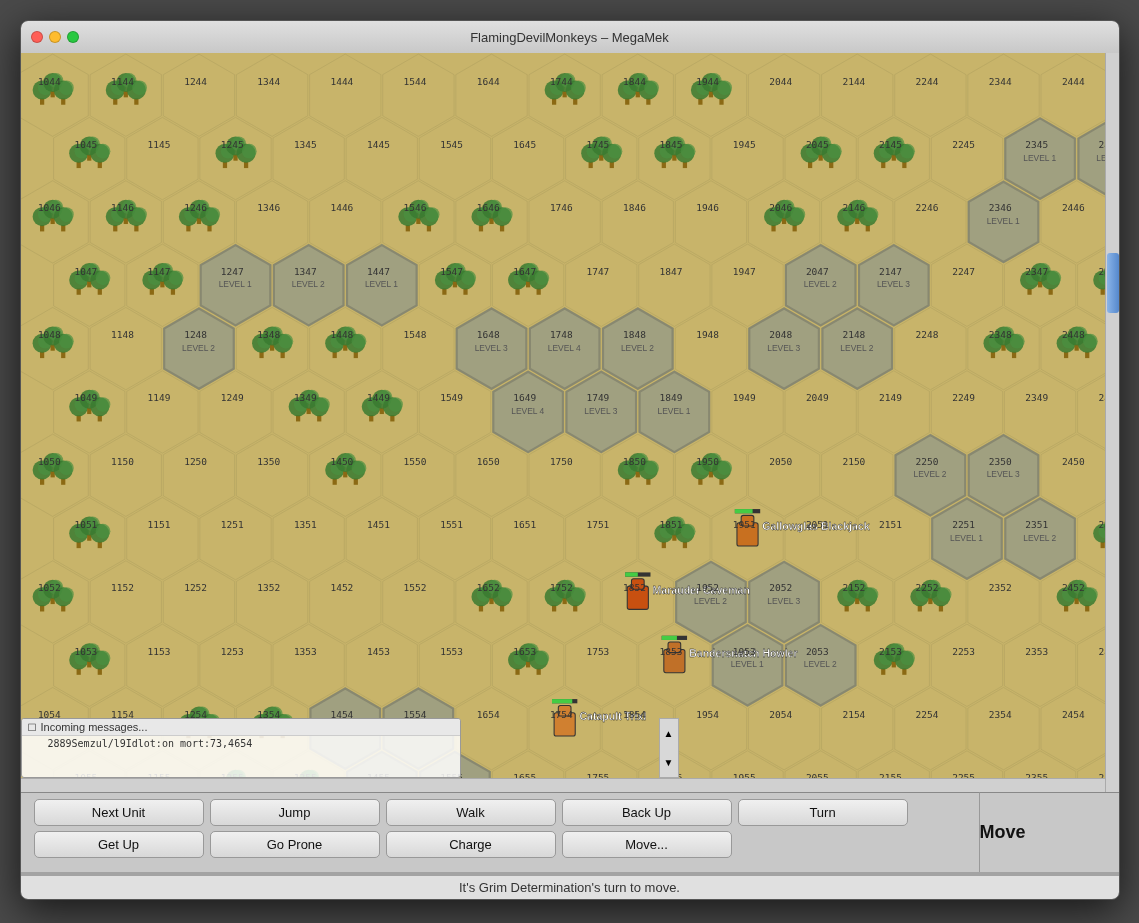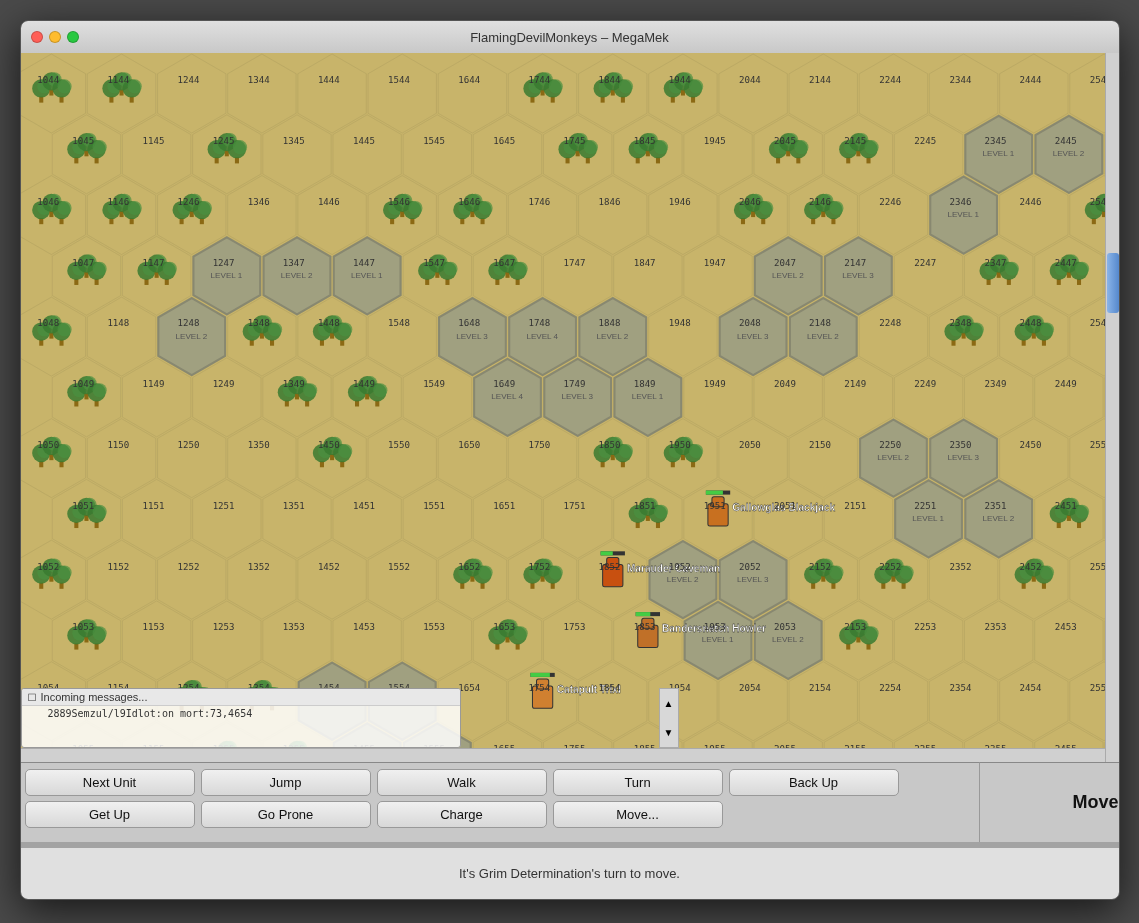--- a/index.html
+++ b/index.html
@@ -140,21 +140,21 @@
       display: flex;
       flex-direction: column;
       align-items: center;
       justify-content: space-around;
     }
 
     
     .button-panel {
       background: #c8c8c8;
       border-top: 1px solid #888;
-      padding: 6px 4px;
+      padding: 6px 13px;
       flex-shrink: 0;
     }
     .button-row {
       display: flex;
       gap: 6px;
       margin-bottom: 5px;
       justify-content: flex-start;
     }
     .button-row:last-child { margin-bottom: 8px; }
 
@@ -180,31 +180,31 @@
       display: flex;
       flex-direction: row;
     }
     .buttons-left {
       flex: 1;
     }
     .move-panel {
       width: 140px;
       display: flex;
       align-items: center;
-      justify-content: flex-end;
+      justify-content: flex-start;
       background: #c8c8c8;
       border-left: 1px solid #999;
       border-top: 1px solid #888;
     }
 
     .status-bar {
       background: #e0e0e0;
-      border-top: 6px solid #a3a3a3;
+      border-top: 4px solid #a3a3a3;
       text-align: center;
-      padding: 18px;
+      padding: 4px;
       font-size: 13px;
       color: #333;
       flex-shrink: 0;
     }
 
     
     svg.hexmap {
       position: absolute;
       top: 0; left: 0;
       width: 100%; height: 100%;
@@ -1876,22 +1876,22 @@
       </div>
     </div>
 
     <div class="bottom-section">
       <div class="buttons-left">
         <div class="button-panel">
           <div class="button-row">
             <button class="game-btn">Next Unit</button>
             <button class="game-btn">Jump</button>
             <button class="game-btn">Walk</button>
+            <button class="game-btn">Back Up</button>
             <button class="game-btn">Turn</button>
-            <button class="game-btn">Back Up</button>
           </div>
           <div class="button-row">
             <button class="game-btn">Get Up</button>
             <button class="game-btn">Go Prone</button>
             <button class="game-btn">Charge</button>
             <button class="game-btn">Move...</button>
           </div>
         </div>
       </div>
       <div class="move-panel">

